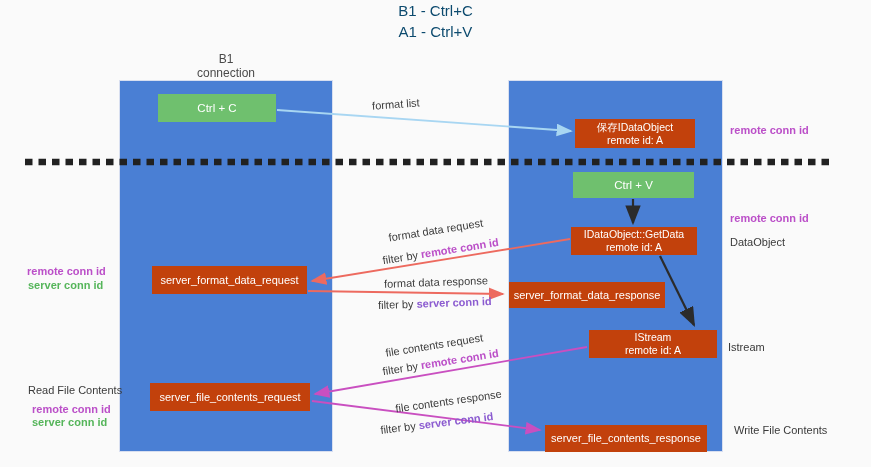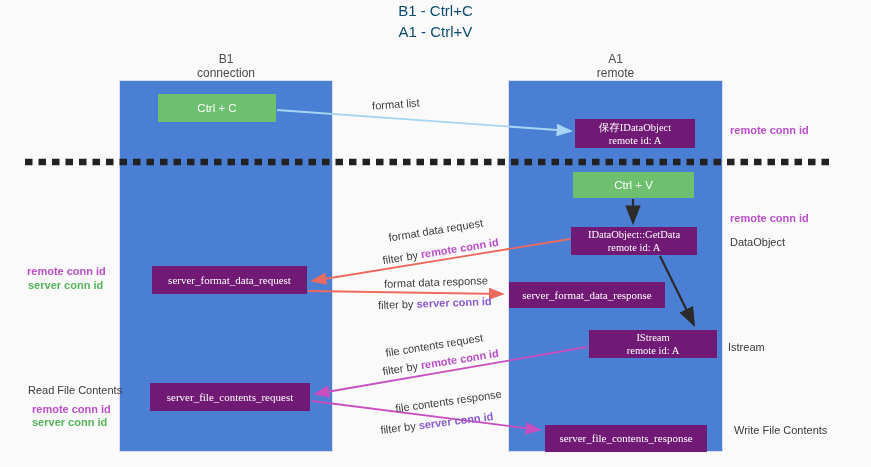--- a/index.html
+++ b/index.html
@@ -10,21 +10,21 @@
     font-family:"Liberation Sans", sans-serif;
   }
   .title-block { position:absolute; left:0; right:0; top:7; text-align:center;
     font-size:15px; line-height:21px; color:#0c4a6e; }
   .col-header { position:absolute; text-align:center; font-size:12px; line-height:14px; color:#4a4a4a; }
   .col { position:absolute; top:80px; height:372px; background:#4a7fd4; border:1px solid #d8dff0; }
   .overlay { position:absolute; left:0; top:0; z-index:2; pointer-events:none; }
   .box { position:absolute; z-index:3; display:flex; flex-direction:column;
     align-items:center; justify-content:center; color:#ffffff; text-align:left; }
   .green  { background:#6fc06e; }
-  .orange { background:#701a75;font-family:Liberation Serif, serif; }
+  .orange { background:#c2410c; }
   .box-lg { font-size:11.5px; }
   .box-sm { font-size:10.5px; line-height:13px; }
   .lbl { position:absolute; z-index:4; font-size:11px; color:#3c3c3c; white-space:nowrap; }
   .b-magenta { color:#bb4fc8; font-weight:bold; }
   .b-violet  { color:#8b5bd0; font-weight:bold; }
   .b-green   { color:#55b55a; font-weight:bold; }
   .dark      { color:#3a3a3a; }
 </style>
 </head>
 <body>
@@ -32,24 +32,20 @@
 <div class="stage">
 
   <div class="title-block">
     <div>B1 - Ctrl+C</div>
     <div>A1 - Ctrl+V</div>
   </div>
 
   <div class="col-header" style="left:119px; width:214px; top:52px;">
     <div>B1</div>
     <div>connection</div>
-  </div>
-  <div class="col-header" style="left:508px; width:215px; top:52px;">
-    <div>A1</div>
-    <div>remote</div>
   </div>
 
   <div class="col" style="left:119px; width:214px;"></div>
   <div class="col" style="left:508px; width:215px;"></div>
 
   <svg class="overlay" width="871" height="467" viewBox="0 0 871 467">
     <defs>
       <marker id="ah-blue" markerWidth="9" markerHeight="8" refX="8" refY="3.5" orient="auto">
         <polygon points="0,0 9,3.5 0,7" fill="#a8d6f2"></polygon>
       </marker>

